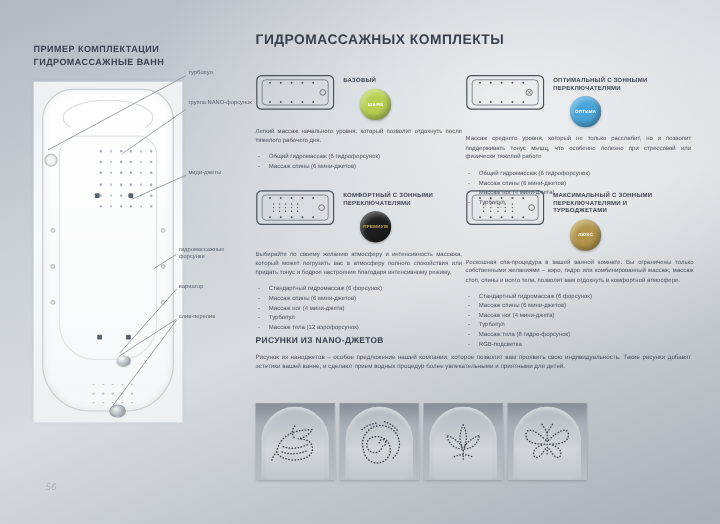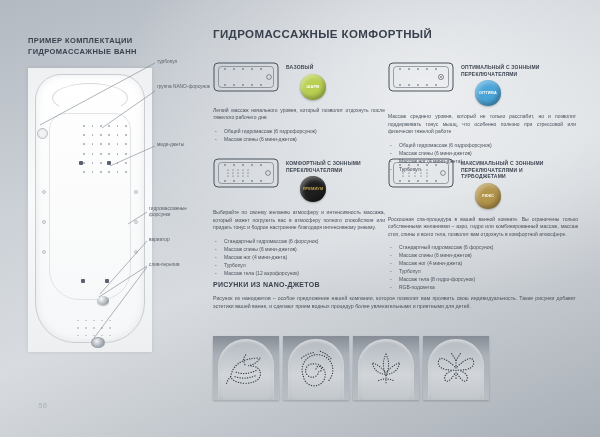--- a/index.html
+++ b/index.html
@@ -196,21 +196,21 @@
 
   <div class="callout-label lbl-0">турбопул</div>
   <div class="callout-label lbl-1">группа NANO-форсунок</div>
   <div class="callout-label lbl-2">миди-джеты</div>
   <div class="callout-label lbl-3">гидромассажные форсунки</div>
   <div class="callout-label lbl-4">вариатор</div>
   <div class="callout-label lbl-5">слив-перелив</div>
 
   <div class="page-number">56</div>
 
-  <div class="main-title">ГИДРОМАССАЖНЫЕ КОМФОРТНЫЙ</div>
+  <div class="main-title">ГИДРОМАССАЖНЫХ КОМПЛЕКТЫ</div>
 
   <div class="kit kit-0">
     <div class="kit-head">
       <svg class="kit-diagram" width="66" height="30" viewBox="0 0 66 30">
         <rect x="1" y="1" width="64" height="28" rx="4" fill="none" stroke="#4a525c" stroke-width="1"></rect>
         <rect x="5.5" y="4.5" width="55" height="21" rx="3" fill="none" stroke="#4a525c" stroke-width="0.5"></rect>
         <g fill="#4a525c">
           <circle cx="12" cy="7" r="0.8"></circle>
             <circle cx="21" cy="7" r="0.8"></circle>
             <circle cx="30" cy="7" r="0.8"></circle>

